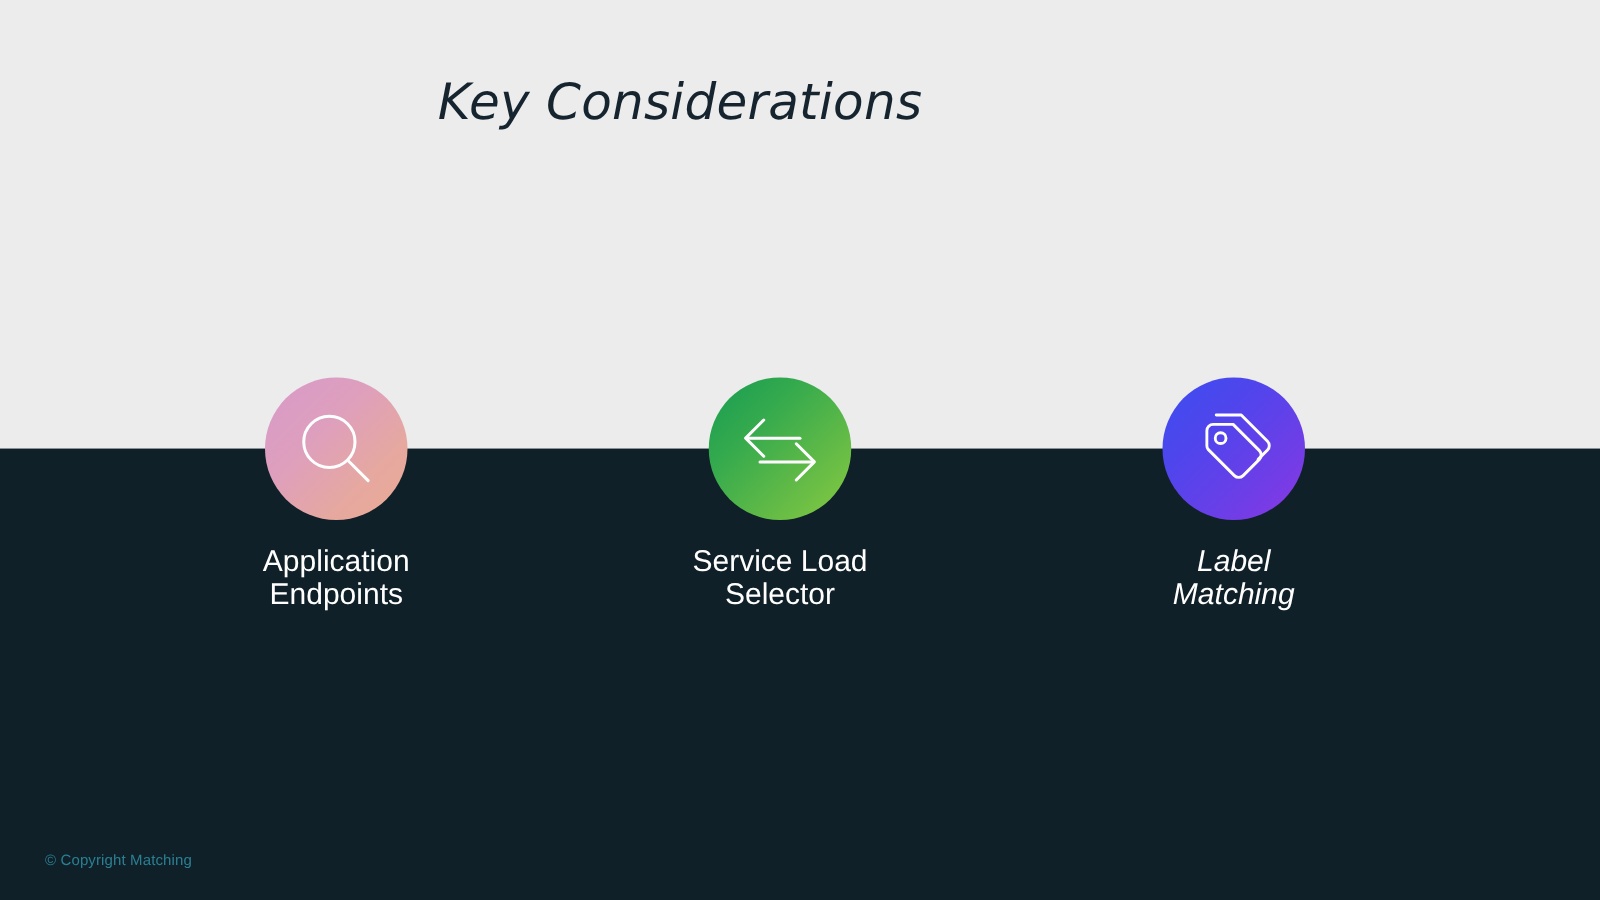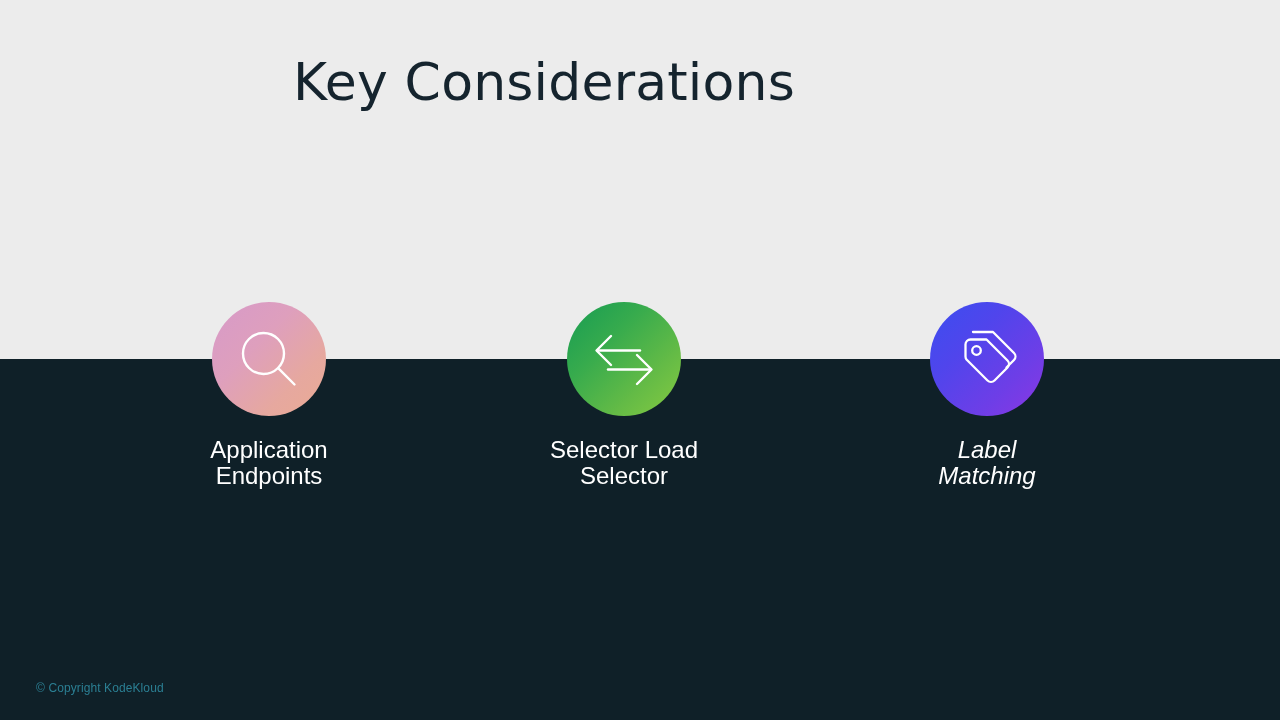--- a/index.html
+++ b/index.html
@@ -40,26 +40,27 @@
   }
 
   
   .slide-title {
     position: absolute;
     left: 0;
     top: 56px;
     width: 1088px;
     text-align: center;
     font-family: "DejaVu Sans", sans-serif;
-    font-size: 52px;
+    font-size: 40px;
     font-weight: 400;
     letter-spacing: 0.2px;
     color: #15242e;
     line-height: 52px;
     white-space: nowrap;
+    font-style: italic;
   }
 
   
   .items {
     position: absolute;
     left: 0;
     top: 302px;
     width: 1280px;
     height: 300px;
   }
@@ -161,21 +162,21 @@
             <g stroke="#ffffff" stroke-width="2.4" stroke-linecap="round" stroke-linejoin="round" fill="none">
               <line x1="7.5" y1="25.5" x2="50" y2="25.5"></line>
               <polyline points="21,11 6.5,25.5 21,40"></polyline>
               <line x1="18" y1="44.5" x2="60.5" y2="44.5"></line>
               <polyline points="47,30 61.5,44.5 47,59"></polyline>
             </g>
           </svg>
         </span>
       </div>
       <div class="item-label">
-        <span class="ln">Selector Load</span>
+        <span class="ln">Service Load</span>
         <span class="ln">Selector</span>
       </div>
     </div>
 
     <div class="item item-3">
       <div class="badge badge-tags">
         <span>
           <svg viewBox="0 0 68 68" fill="none" xmlns="http://www.w3.org/2000/svg">
             <g stroke="#ffffff" stroke-width="2.3" stroke-linecap="round" stroke-linejoin="round" fill="none">
 
@@ -188,15 +189,15 @@
         </span>
       </div>
       <div class="item-label">
         <span class="ln">Label</span>
         <span class="ln">Matching</span>
       </div>
     </div>
 
   </div>
 
-  <div class="footer-copyright">© Copyright KodeKloud</div>
+  <div class="footer-copyright">© Copyright Matching</div>
 
 </div>
 
 </body></html>

